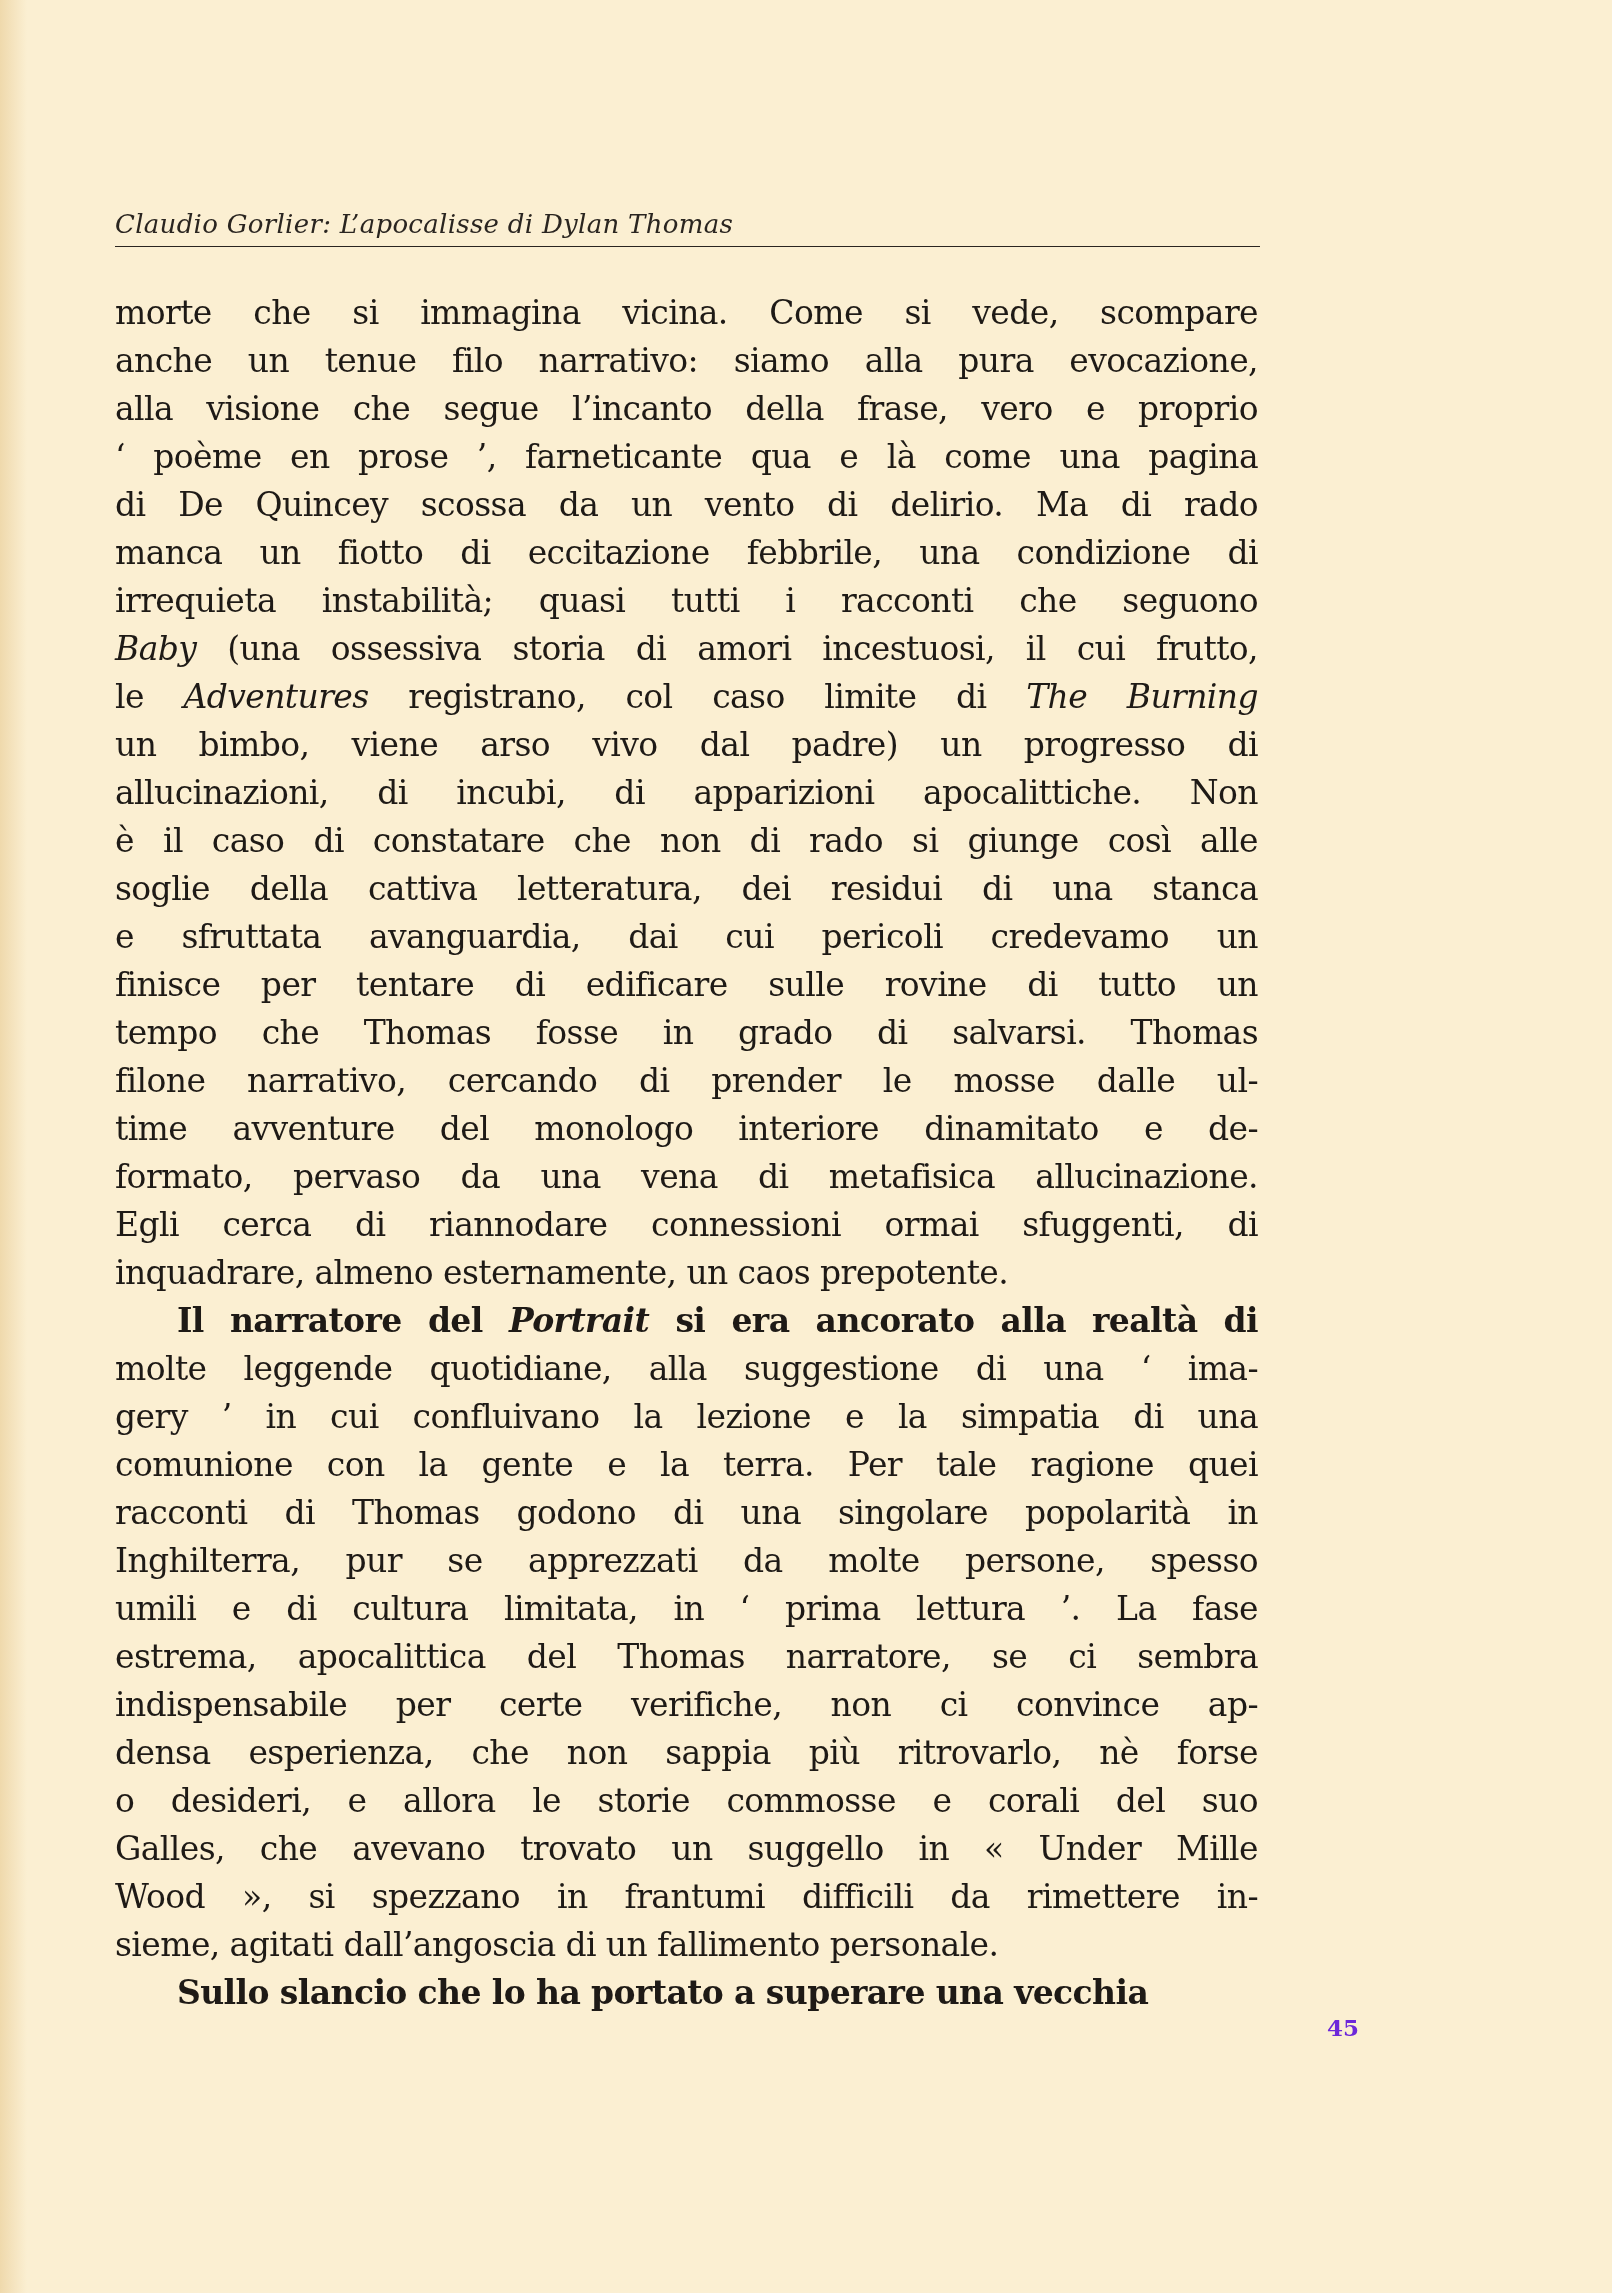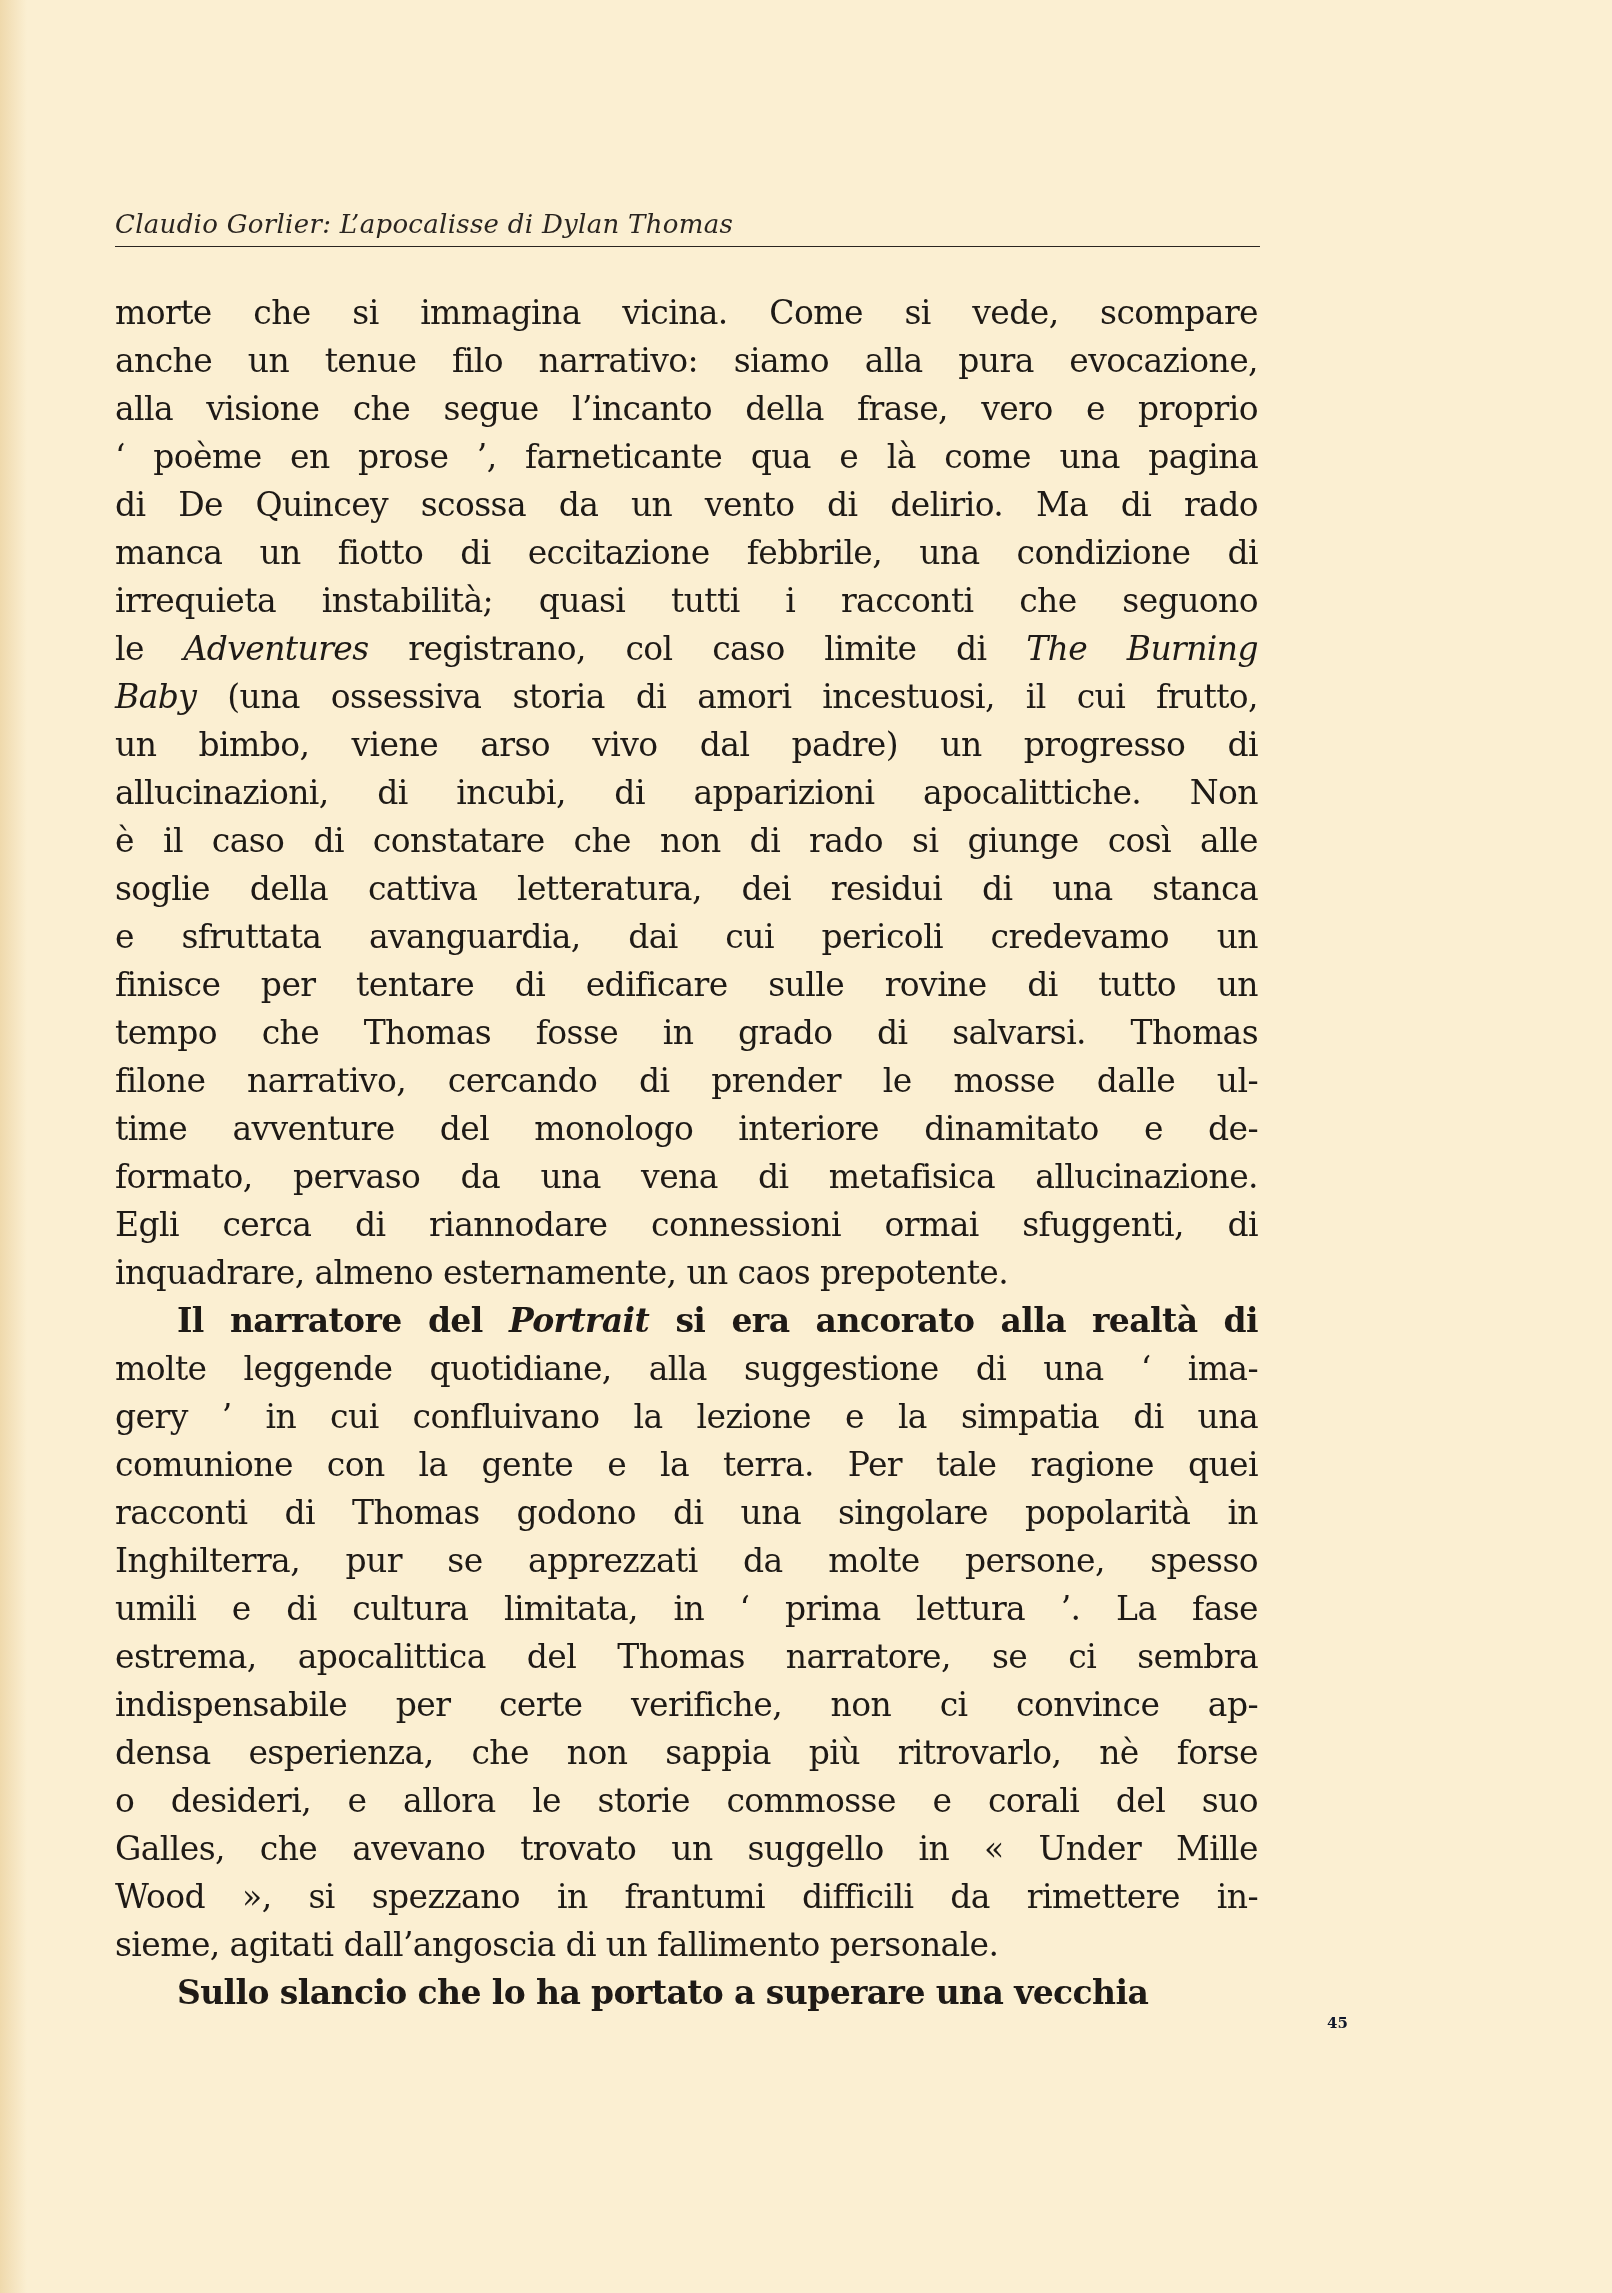--- a/index.html
+++ b/index.html
@@ -35,42 +35,42 @@
   .body-text .line {
     display: block; white-space: nowrap;
     text-align: justify; text-align-last: justify;
     letter-spacing: -0.6px;
   }
   .body-text .line.last { text-align-last: left; }
   .body-text .line.indent { padding-left: 62px; font-weight: bold; }
   .body-text em { font-style: italic; }
   .page-number {
     position: absolute; left: 1327px; top: 2014px;
-    font-size: 15px; font-weight: bold; color: #0f172a;
+    font-size: 23px; font-weight: bold; color: #6d28d9;
   }
 </style>
 </head>
 <body>
 
 <div class="page-edge"></div>
 
 <div class="running-head">Claudio Gorlier: L’apocalisse di Dylan Thomas</div>
 <div class="head-rule"></div>
 
 <div class="body-text" id="body-text">
     <div>
       <span class="line">morte che si immagina vicina. Come si vede, scompare</span>
       <span class="line">anche un tenue filo narrativo: siamo alla pura evocazione,</span>
       <span class="line">alla visione che segue l’incanto della frase, vero e proprio</span>
       <span class="line">‘ poème en prose ’, farneticante qua e là come una pagina</span>
       <span class="line">di De Quincey scossa da un vento di delirio. Ma di rado</span>
       <span class="line">manca un fiotto di eccitazione febbrile, una condizione di</span>
       <span class="line">irrequieta instabilità; quasi tutti i racconti che seguono</span>
+      <span class="line"><em>Baby</em> (una ossessiva storia di amori incestuosi, il cui frutto,</span>
       <span class="line">le <em>Adventures</em> registrano, col caso limite di <em>The Burning</em></span>
-      <span class="line"><em>Baby</em> (una ossessiva storia di amori incestuosi, il cui frutto,</span>
       <span class="line">un bimbo, viene arso vivo dal padre) un progresso di</span>
       <span class="line">allucinazioni, di incubi, di apparizioni apocalittiche. Non</span>
       <span class="line">è il caso di constatare che non di rado si giunge così alle</span>
       <span class="line">soglie della cattiva letteratura, dei residui di una stanca</span>
       <span class="line">e sfruttata avanguardia, dai cui pericoli credevamo un</span>
       <span class="line">finisce per tentare di edificare sulle rovine di tutto un</span>
       <span class="line">tempo che Thomas fosse in grado di salvarsi. Thomas</span>
       <span class="line">filone narrativo, cercando di prender le mosse dalle ul-</span>
       <span class="line">time avventure del monologo interiore dinamitato e de-</span>
       <span class="line">formato, pervaso da una vena di metafisica allucinazione.</span>

